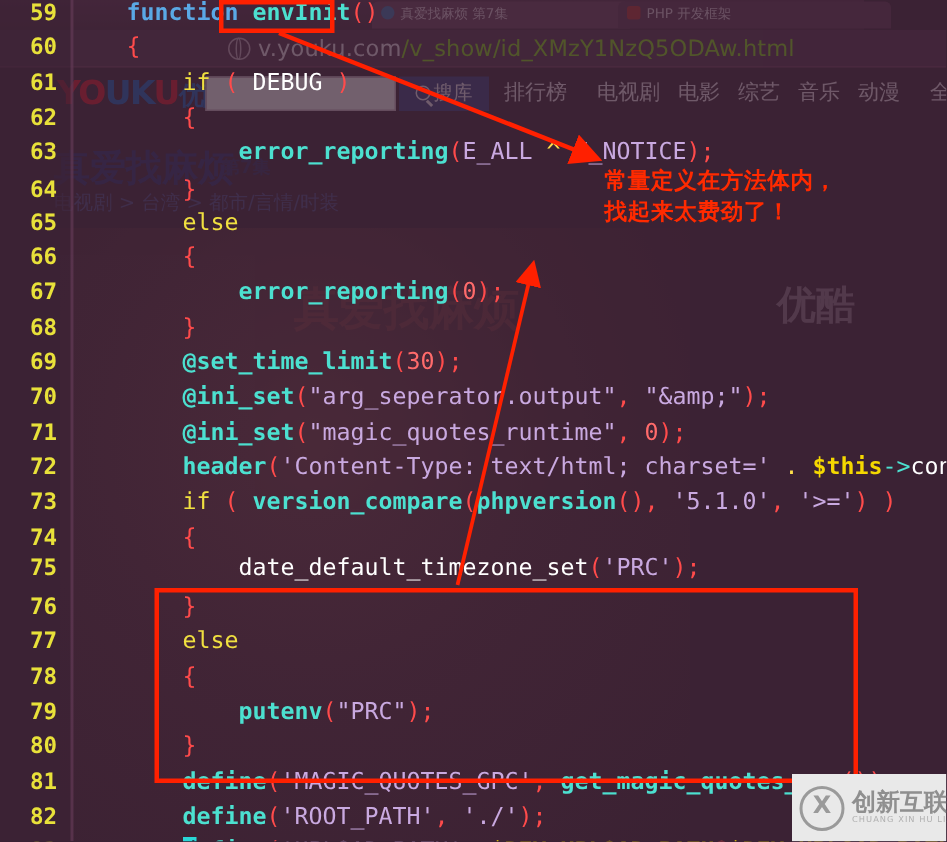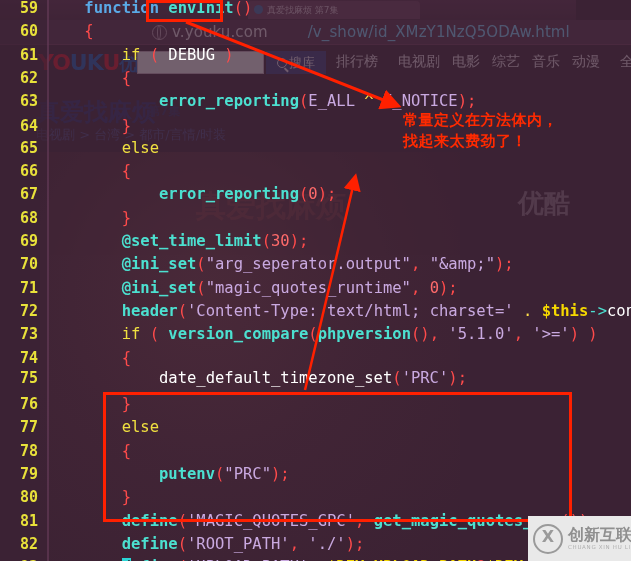--- a/index.html
+++ b/index.html
@@ -80,21 +80,21 @@
     border: 1.5px solid #c0a3b5;
   }
   .url-text {
     position: absolute;
     left: 172px; top: 3px;
     font-size: 15px;
     color: #e8d8e2;
     letter-spacing: 0.1px;
     white-space: nowrap;
   }
-  .url-text .dim { color: #7dd3fc; margin-left: 40px; }
+  .url-text .dim { color: #84cc16; }
 
   .yk-header {
     position: absolute;
     left: 0; top: 45px;
     width: 631px; height: 36px;
   }
   .yk-logo {
     position: absolute;
     left: 38px; top: 5px;
     font-size: 22px;
@@ -327,20 +327,23 @@
 </head>
 <body>
 
 <div id="screen">
 
   <div id="webpage-underlay">
 
     <div class="browser-chrome">
       <div class="chrome-tab t1">
         <span class="tab-fav"></span><span>真爱找麻烦 第7集</span>
+      </div>
+      <div class="chrome-tab t2">
+        <span class="tab-fav red"></span><span>PHP 开发框架</span>
       </div>
     </div>
 
     <div class="url-bar">
       <div class="url-globe"></div>
       <div class="url-text"><span>v.youku.com</span><span class="dim">/v_show/id_XMzY1NzQ5ODAw.html</span></div>
     </div>
 
     <div class="yk-header">
       <div class="yk-logo"><span class="y">Y</span><span class="o">O</span><span class="u1">U</span><span class="k">K</span><span class="u2">U</span><span class="cn">优酷</span></div>

